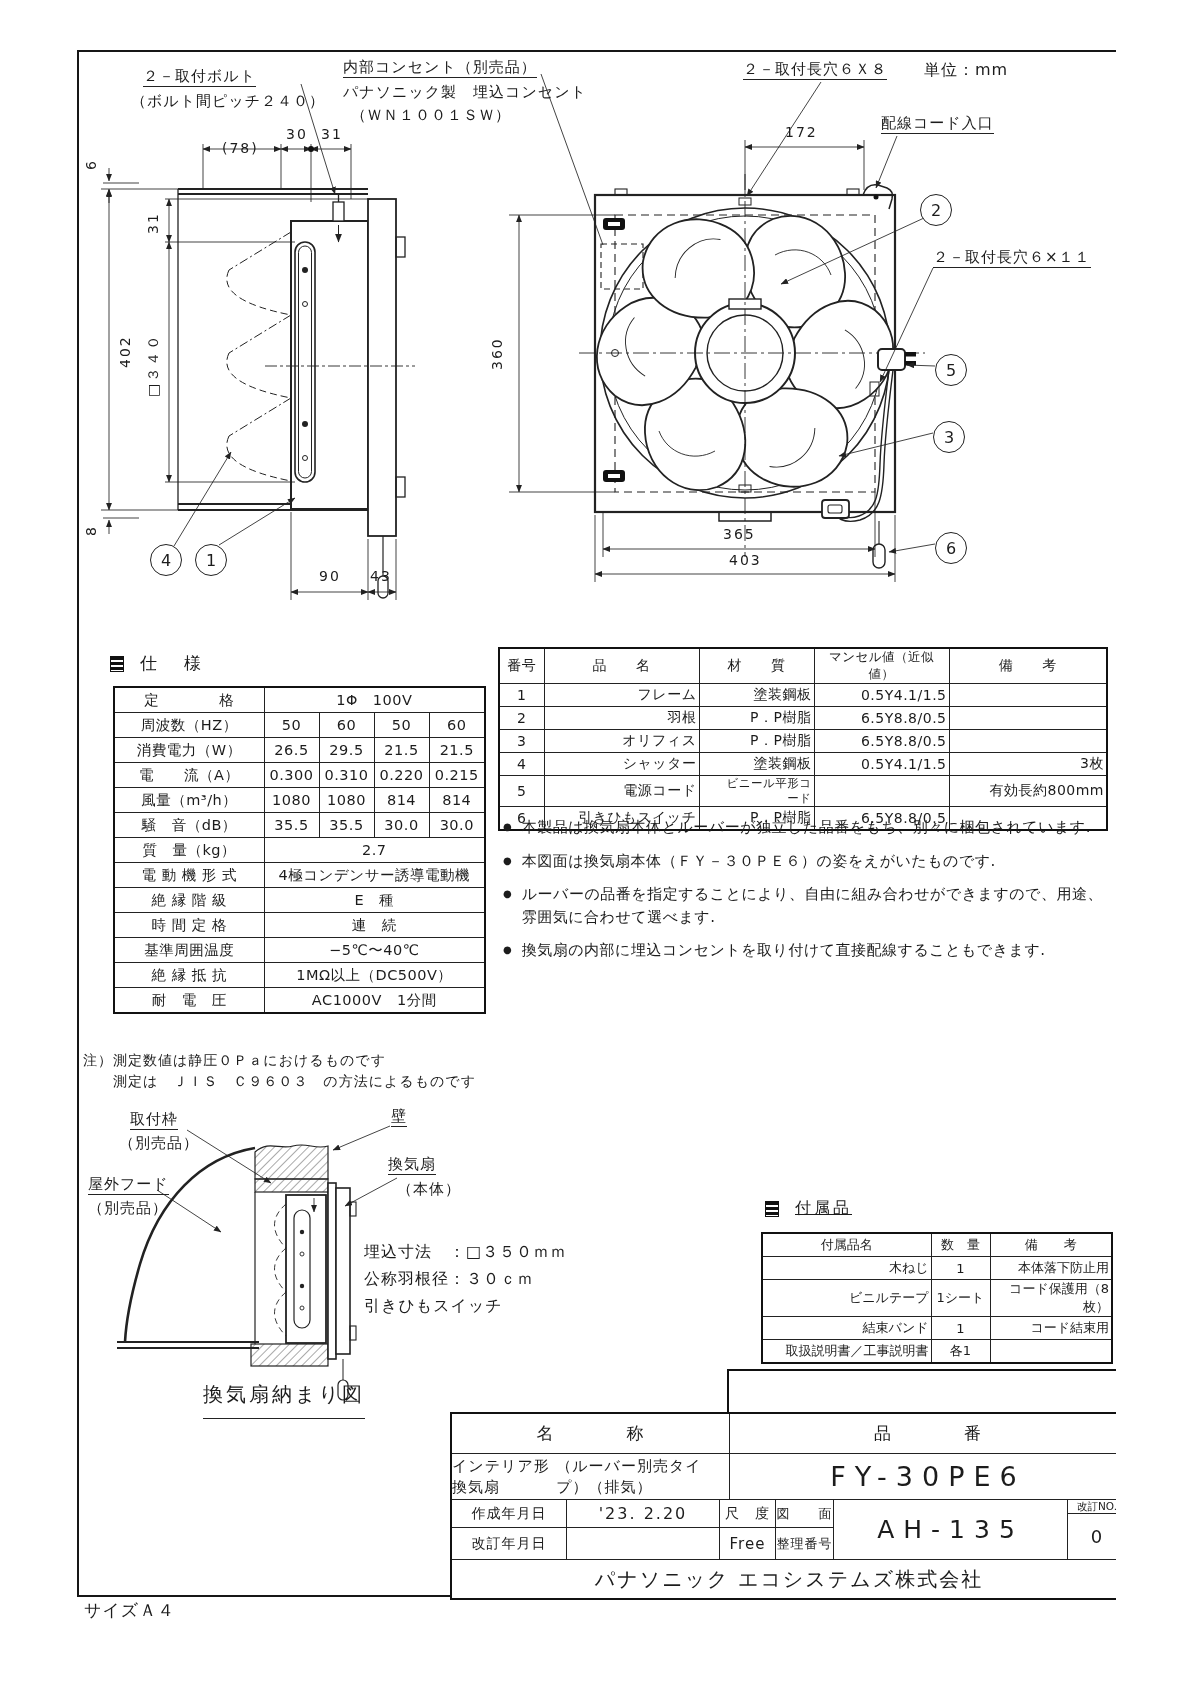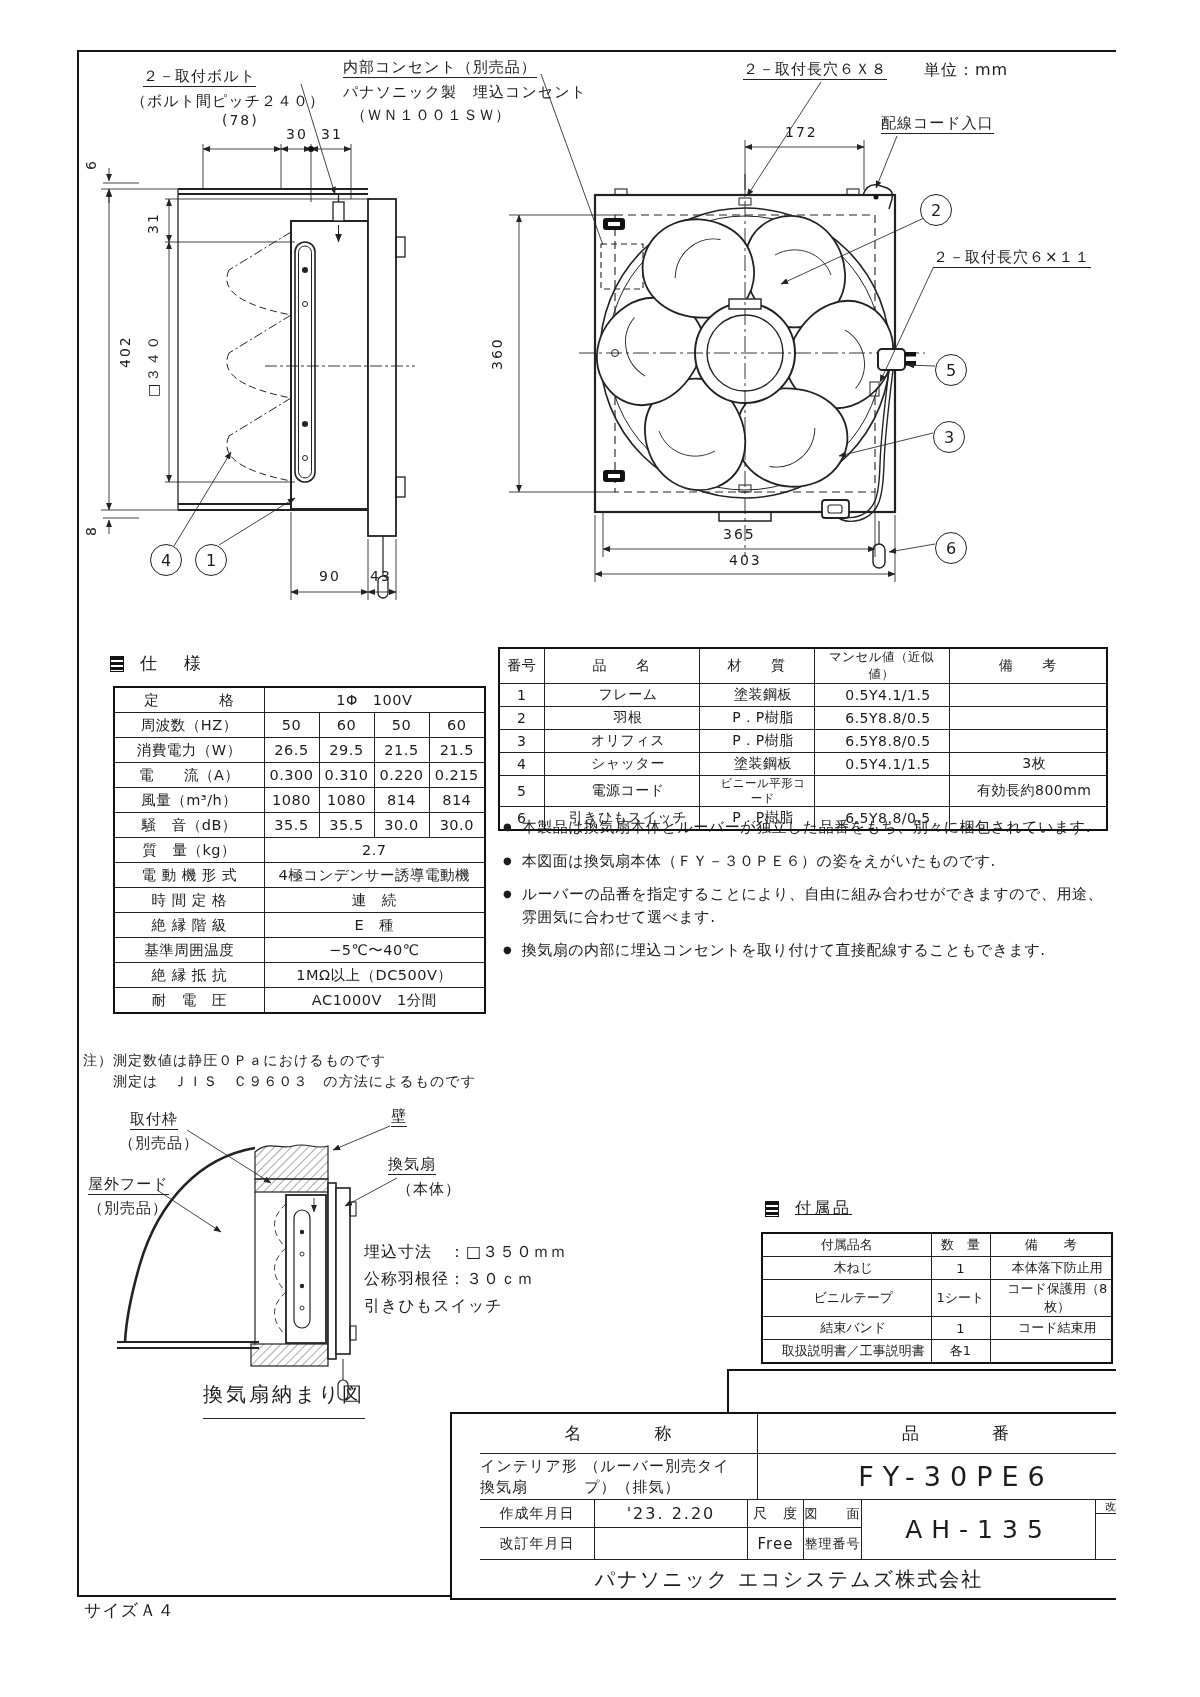--- a/index.html
+++ b/index.html
@@ -17,28 +17,28 @@
   .secmark{display:inline-block;width:12px;height:14px;border:1.5px solid #111;
       background:repeating-linear-gradient(#111 0 3px,#fff 3px 5px);}
   table{border-collapse:collapse;position:absolute;table-layout:fixed;background:#fff;}
   td,th{border:1.2px solid #222;font-weight:normal;text-align:center;padding:0 2px;overflow:hidden;font-size:14.5px;letter-spacing:0.5px;}
   #spec-table{left:34px;top:634px;width:371px;border:2.2px solid #111;}
   #spec-table td{height:24px;}
   #parts-table{left:419px;top:595px;width:608px;border:2.2px solid #111;}
   #parts-table td{height:22px;font-size:14px;}
   #acc-table{left:682px;top:1180px;width:350px;border:2px solid #111;}
   #acc-table td{height:22px;font-size:13px;letter-spacing:0;}
-  .left{text-align:center;padding-left:15px;margin-top:44px;}
+  .left{text-align:right;padding-left:15px;margin-top:44px;}
   #bullets{position:absolute;left:424px;top:764px;width:622px;}
   .note-item{display:flex;gap:10px;margin-bottom:11px;}
   .bdot{font-size:10px;line-height:1;margin-top:6px;}
   .note-text{font-size:15px;line-height:1.5;white-space:pre-wrap;letter-spacing:0.5px;}
   #titleblock{position:absolute;left:371px;top:1360px;width:674px;height:184px;border:2.5px solid #111;background:#fff;}
   .tb{position:absolute;display:flex;align-items:center;justify-content:center;box-sizing:border-box;font-size:14px;letter-spacing:1px;}
-  .br{border-right:1.4px solid #222;} .bb{border-bottom:1.4px solid #222;margin-left:28px;}
+  .br{border-right:1.4px solid #222;} .bb{border-bottom:1.4px solid #222;}
   #emptybox{position:absolute;left:648px;top:1317px;width:397px;height:43px;border:2.5px solid #111;background:#fff;}
   .caption{font-size:20px;letter-spacing:3px;border-bottom:1.4px solid #222;padding-bottom:12px;}
 </style>
 </head>
 <body>
 
 <div id="page">
 <div id="sheet">
 
   <svg id="linework" width="1046" height="1543" viewBox="0 0 1046 1543">
@@ -203,21 +203,21 @@
         <line x1="311" y1="1074" x2="254" y2="1098" marker-end="url(#ar)"></line>
         <line x1="78" y1="1138" x2="142" y2="1180" marker-end="url(#ar)"></line>
         <line x1="318" y1="1126" x2="266" y2="1154" marker-end="url(#ar)"></line>
       </g>
     </g>
   </svg>
 
   <div class="t ul" style="left:64px;top:15px;">２－取付ボルト</div>
   <div class="t" style="left:52px;top:40px;">（ボルト間ピッチ２４０）</div>
 
-  <div class="t dim" style="left:143px;top:60px;">(78)</div>
+  <div class="t dim" style="left:143px;top:88px;">(78)</div>
   <div class="t dim" style="left:207px;top:74px;">30</div>
   <div class="t dim" style="left:242px;top:74px;">31</div>
   <div class="t dim rot" style="left:4px;top:118px;">6</div>
   <div class="t dim rot" style="left:38px;top:316px;">402</div>
   <div class="t dim rot" style="left:66px;top:345px;">□３４０</div>
   <div class="t dim rot" style="left:66px;top:182px;">31</div>
   <div class="t dim rot" style="left:4px;top:484px;">8</div>
   <div class="t dim" style="left:240px;top:516px;">90</div>
   <div class="t dim" style="left:291px;top:516px;">43</div>
   <div class="bl" style="left:71px;top:492px;">4</div>
@@ -293,26 +293,26 @@
           </tr>
     <tr>
             <td>質　量（kg）</td>
             <td colspan="4">2.7</td>
           </tr>
     <tr>
             <td>電 動 機 形 式</td>
             <td colspan="4">4極コンデンサー誘導電動機</td>
           </tr>
     <tr>
+            <td>絶 縁 階 級</td>
+            <td colspan="4">E　種</td>
+          </tr>
+    <tr>
             <td>時 間 定 格</td>
             <td colspan="4">連　続</td>
-          </tr>
-    <tr>
-            <td>絶 縁 階 級</td>
-            <td colspan="4">E　種</td>
           </tr>
     <tr>
             <td>基準周囲温度</td>
             <td colspan="4">−5℃〜40℃</td>
           </tr>
     <tr>
             <td>絶 縁 抵 抗</td>
             <td colspan="4">1MΩ以上（DC500V）</td>
           </tr>
     <tr>

